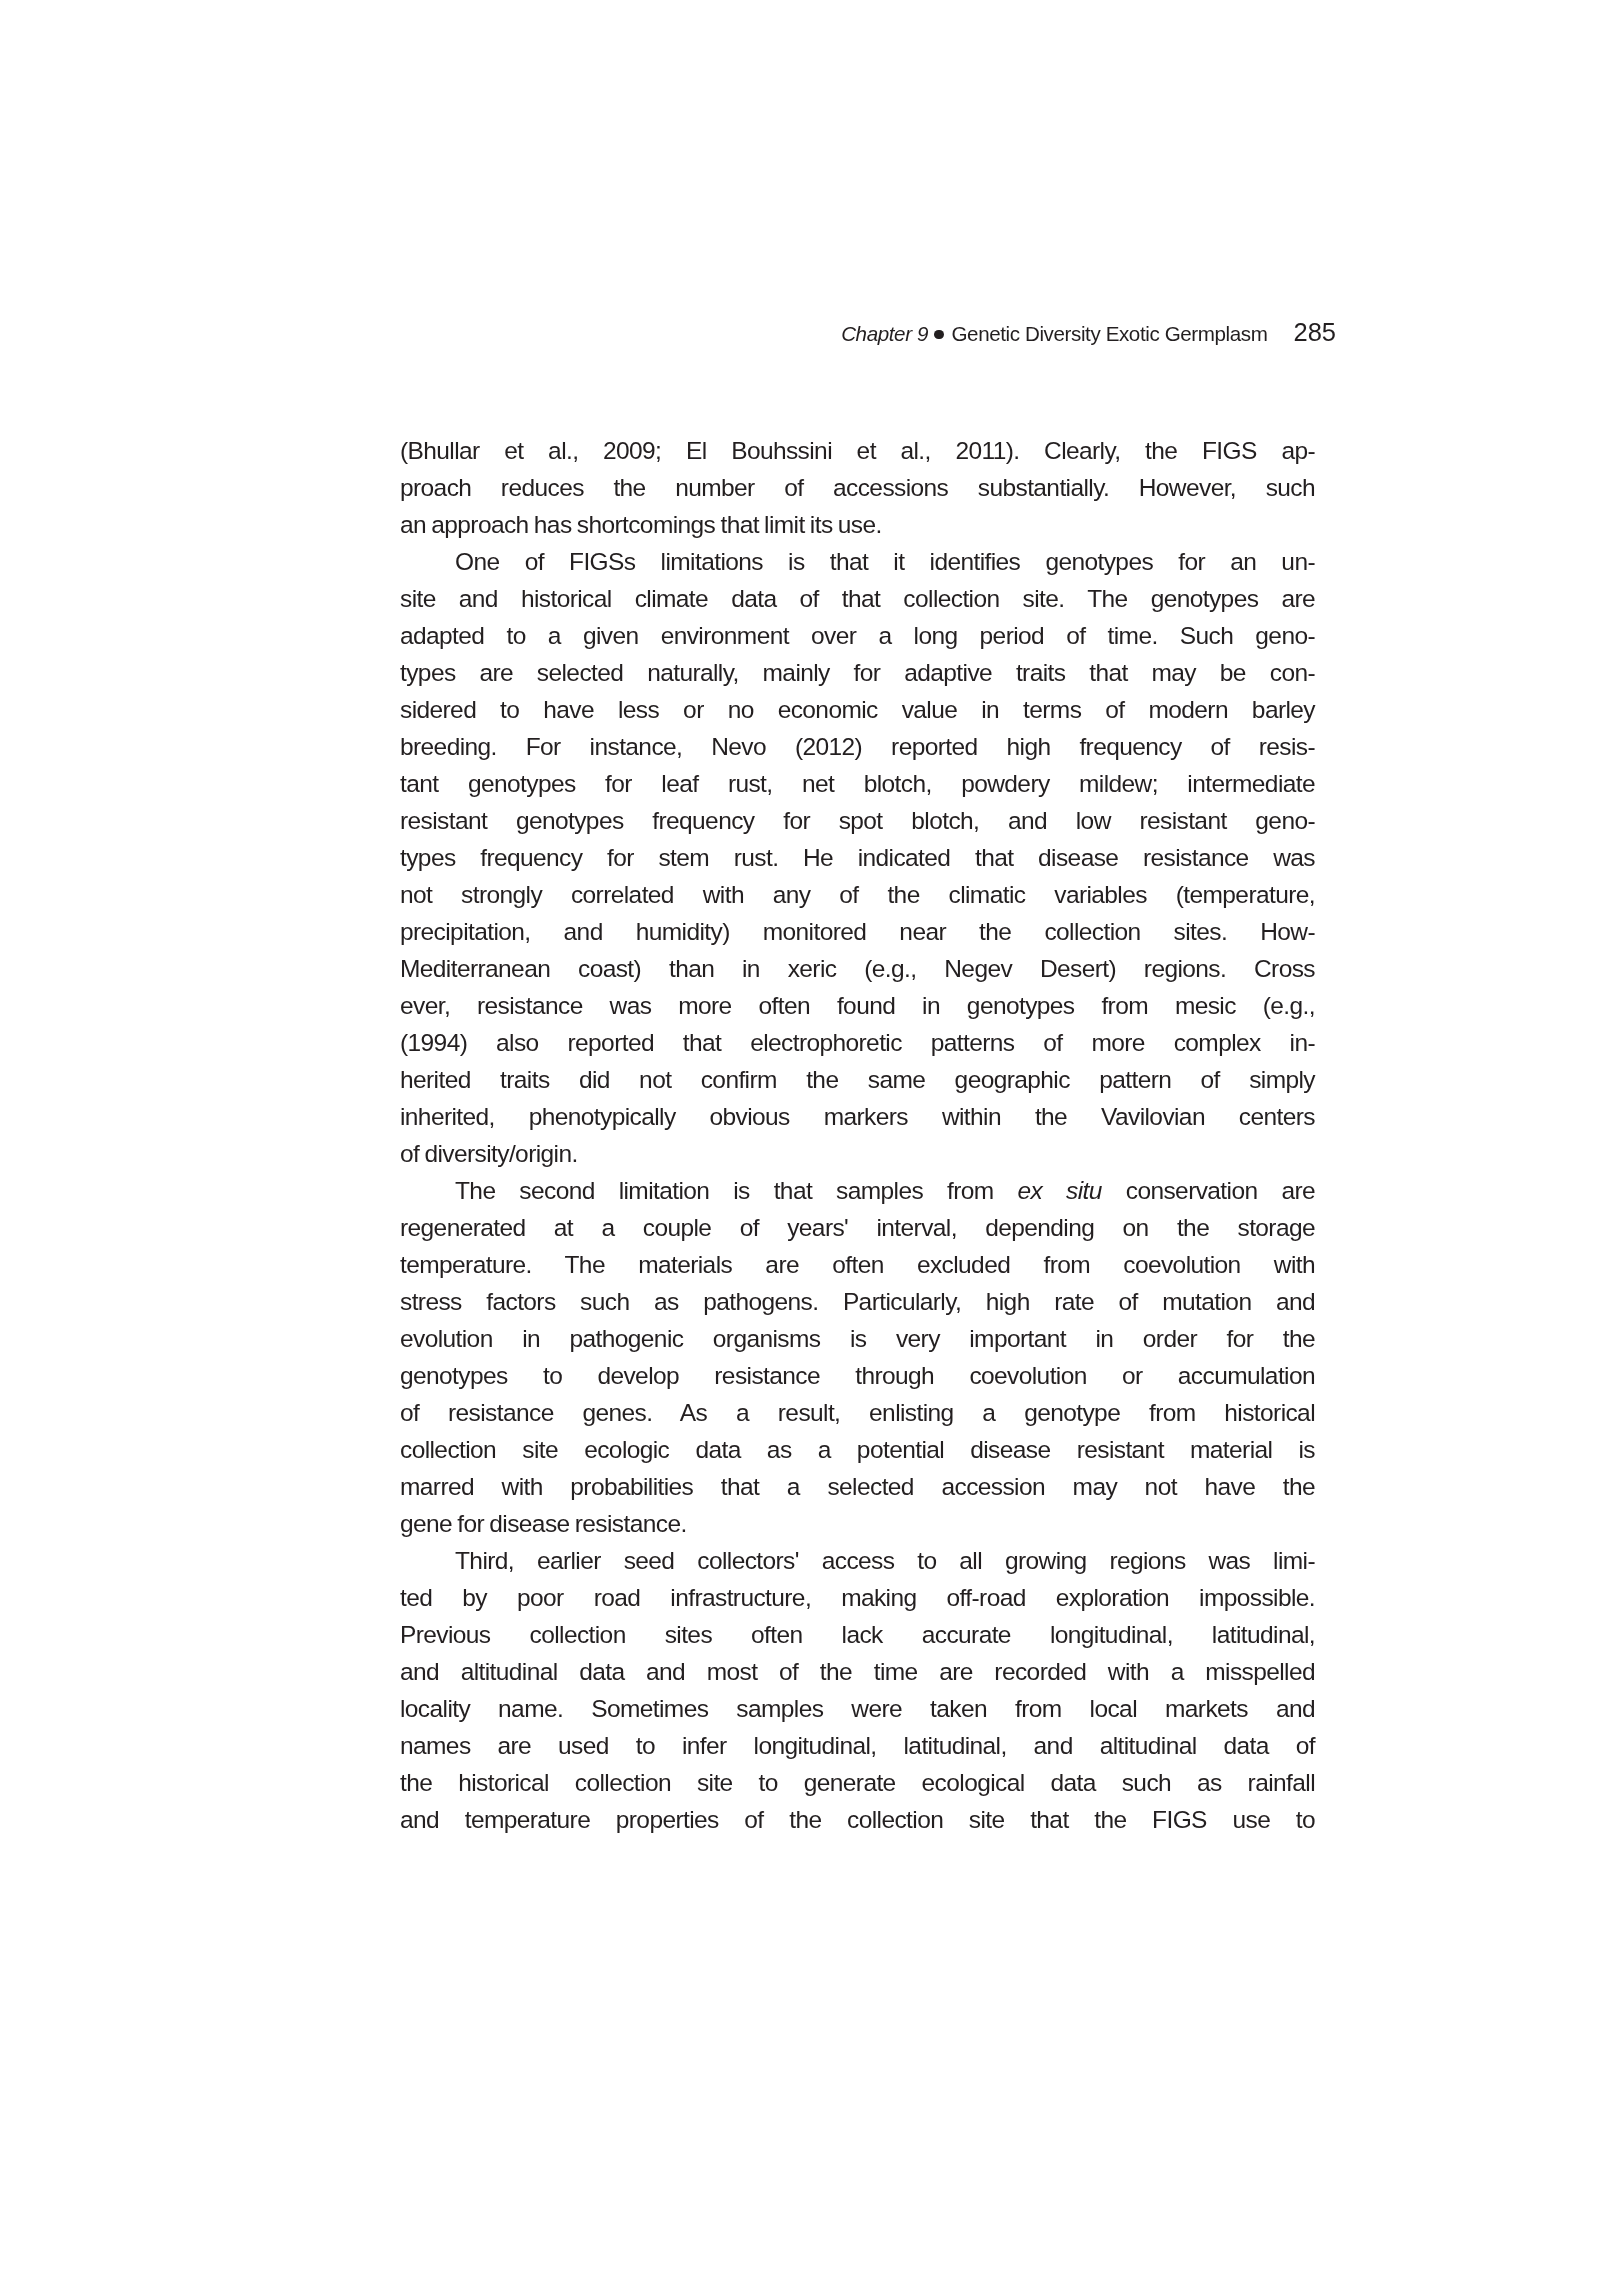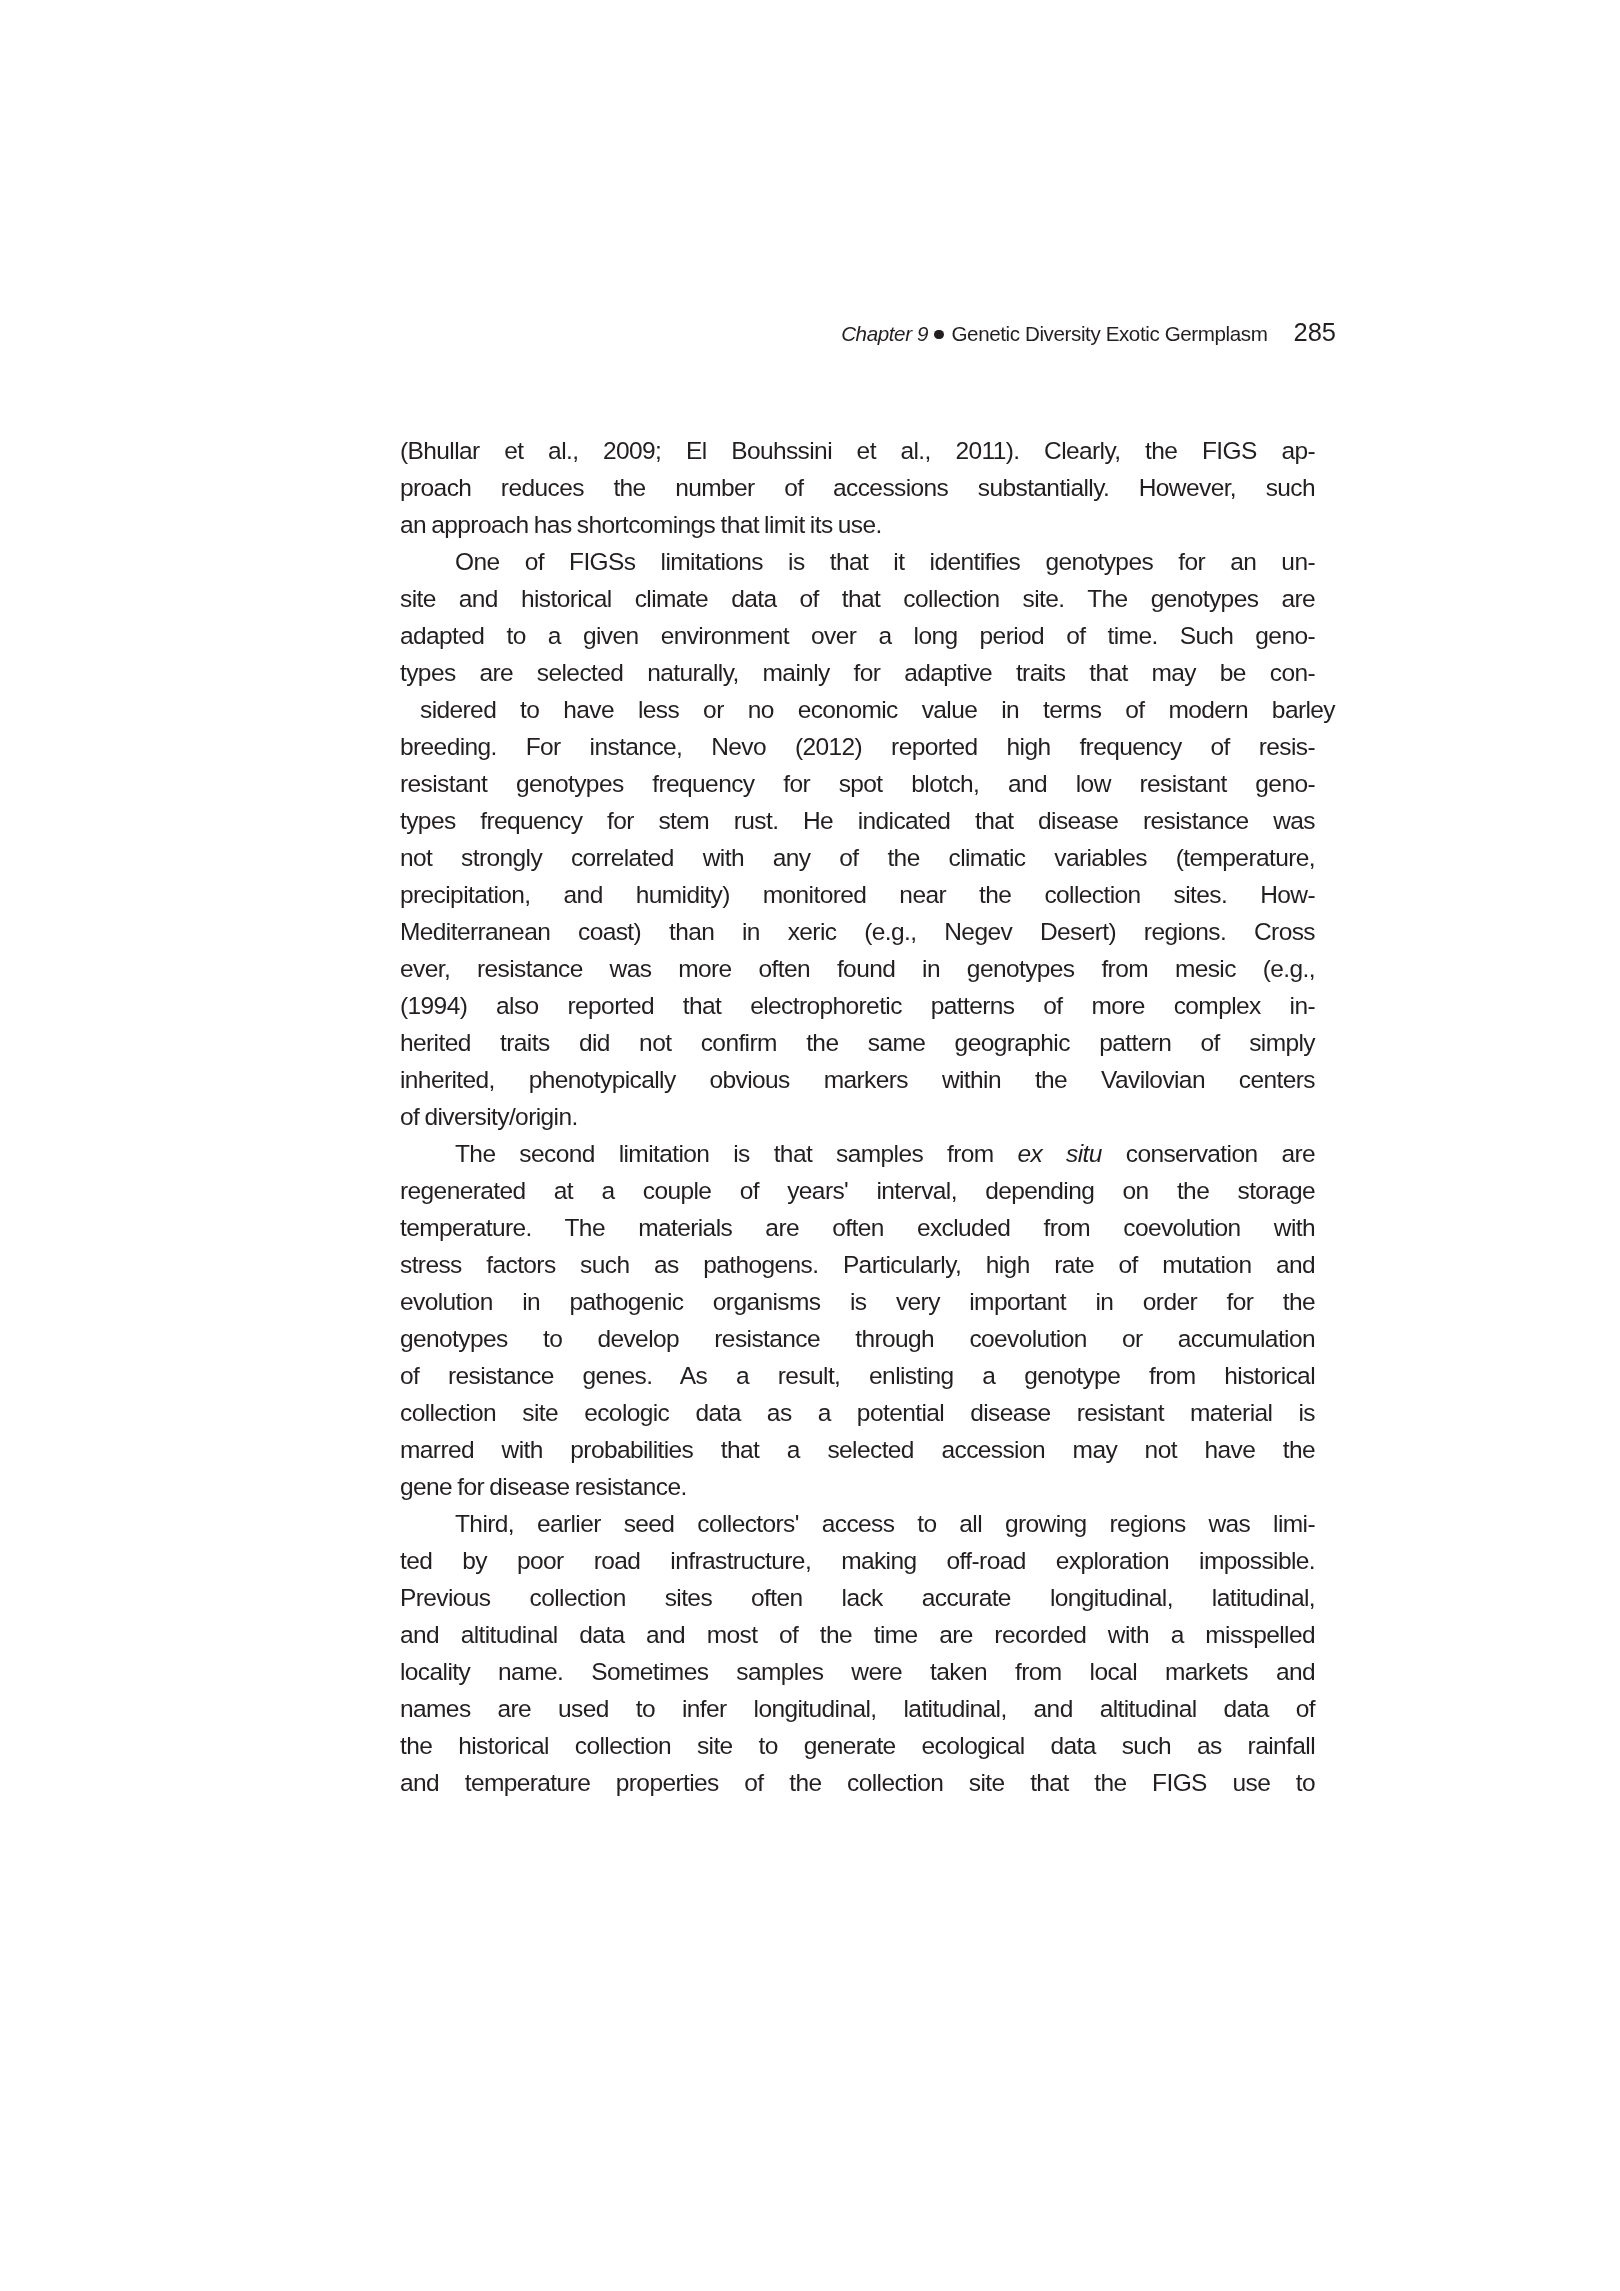--- a/index.html
+++ b/index.html
@@ -105,24 +105,27 @@
         <div class="line">
           <span class="wrap" style="white-space: normal;">site and historical climate data of that collection site. The genotypes are</span>
         </div>
         <div class="line">
           <span class="wrap" style="white-space: normal;">adapted to a given environment over a long period of time. Such geno-</span>
         </div>
         <div class="line">
           <span class="wrap" style="white-space: normal;">types are selected naturally, mainly for adaptive traits that may be con-</span>
         </div>
         <div class="line">
-          <span class="wrap" style="white-space: normal; margin-left: 20px;">sidered to have less or no economic value in terms of modern barley</span>
+          <span class="wrap" style="white-space: normal;">sidered to have less or no economic value in terms of modern barley</span>
         </div>
         <div class="line">
           <span class="wrap" style="white-space: normal;">breeding. For instance, Nevo (2012) reported high frequency of resis-</span>
+        </div>
+        <div class="line">
+          <span class="wrap" style="white-space: normal;">tant genotypes for leaf rust, net blotch, powdery mildew; intermediate</span>
         </div>
         <div class="line">
           <span class="wrap" style="white-space: normal;">resistant genotypes frequency for spot blotch, and low resistant geno-</span>
         </div>
         <div class="line">
           <span class="wrap" style="white-space: normal;">types frequency for stem rust. He indicated that disease resistance was</span>
         </div>
         <div class="line">
           <span class="wrap" style="white-space: normal;">not strongly correlated with any of the climatic variables (temperature,</span>
         </div>

